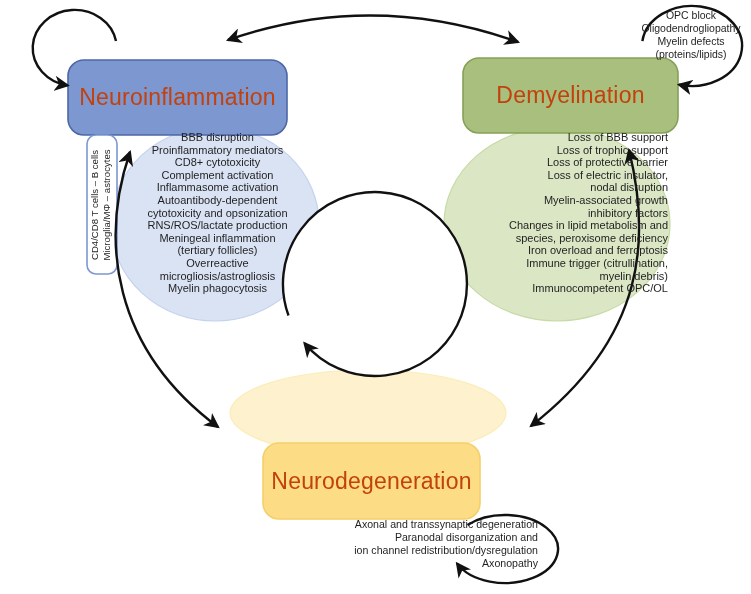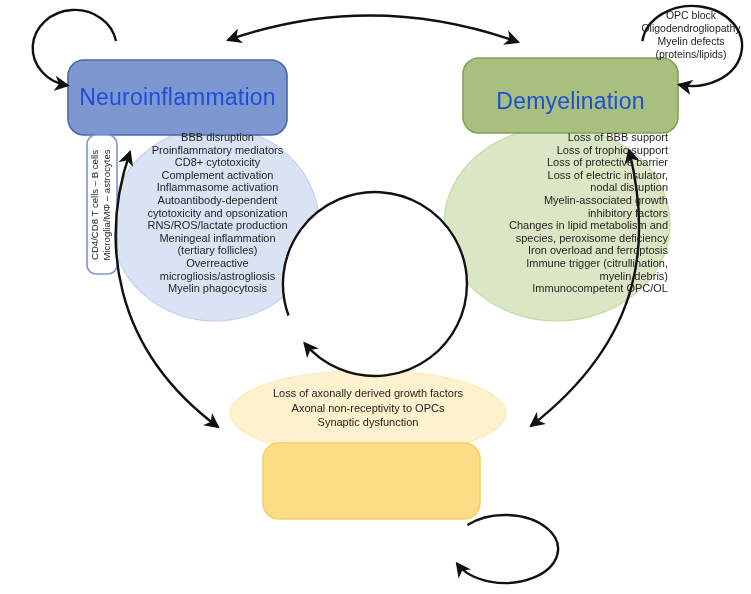--- a/index.html
+++ b/index.html
@@ -4,21 +4,21 @@
 <style>
   html,body{margin:0;padding:0;background:#fff;}
   #stage{
     position:relative;width:751px;height:594px;background:#ffffff;
     font-family:"Liberation Sans",sans-serif;color:#1f1f1f;overflow:hidden;
   }
   #shapes{position:absolute;left:0;top:0;z-index:1;}
   .txt{position:absolute;z-index:3;white-space:pre-line;text-align:center;color:#1f1f1f;}
   .node-title{
     position:absolute;z-index:3;display:flex;align-items:center;justify-content:center;
-    font-size:23px;letter-spacing:.2px;color:#1d4ed8;
+    font-size:23px;letter-spacing:.2px;color:#c2410c;
   }
   .list{font-size:11px;line-height:12.6px;}
   .center-list{font-size:11.2px;line-height:13.1px;}
   .loop-txt{font-size:10.5px;line-height:12.6px;}
   .right-list{font-size:10.6px;line-height:12.9px;text-align:right;}
   .sidebar-txt{
     position:absolute;z-index:3;width:139px;height:28px;left:33px;top:191px;
     transform:rotate(-90deg);font-size:9.6px;line-height:11.8px;text-align:center;
     white-space:pre-line;color:#262626;
   }
@@ -50,26 +50,31 @@
     <path d="M 228,40 Q 372,-10 518,42" fill="none" stroke="#111111" stroke-width="2.4" marker-start="url(#arw)" marker-end="url(#arw)"></path>
     <path d="M 130,152 C 100,240 112,348 218,427" fill="none" stroke="#111111" stroke-width="2.4" marker-start="url(#arw)" marker-end="url(#arw)"></path>
     <path d="M 629,150 C 650,235 648,335 531,426" fill="none" stroke="#111111" stroke-width="2.4" marker-start="url(#arw)" marker-end="url(#arw)"></path>
     <path d="M 288.5,315.5 A 92 92 0 1 1 304.5,343.2" fill="none" stroke="#111111" stroke-width="2.4" marker-end="url(#arw)"></path>
     <path d="M 116,41 A 42 38 0 1 0 67.7,85.4" fill="none" stroke="#111111" stroke-width="2.4" marker-end="url(#arw)"></path>
     <path d="M 642.4,41.1 A 50 40 0 1 1 679,84.6" fill="none" stroke="#111111" stroke-width="2.4" marker-end="url(#arw)"></path>
     <path d="M 467.5,525 A 53 34 0 1 1 457,563.4" fill="none" stroke="#111111" stroke-width="2.4" marker-end="url(#arw)"></path>
   </svg>
 
   <div class="node-title" style="left:68px;top:60px;width:219px;height:75px;">Neuroinflammation</div>
-  <div class="node-title" style="left:463px;top:64px;width:215px;height:75px;">Demyelination</div>
+  <div class="node-title" style="left:463px;top:58px;width:215px;height:75px;">Demyelination</div>
+  <div class="node-title" style="left:263px;top:443px;width:217px;height:76px;">Neurodegeneration</div>
 
   <div class="txt loop-txt" style="left:620px;top:9px;width:142px;line-height:13px;">OPC block
 Oligodendrogliopathy
 Myelin defects
 (proteins/lipids)</div>
+  <div class="txt right-list" style="left:328px;top:518px;width:210px;">Axonal and transsynaptic degeneration
+Paranodal disorganization and
+ion channel redistribution/dysregulation
+Axonopathy</div>
 
   <div class="txt list" style="left:110px;top:131px;width:215px;">BBB disruption
 Proinflammatory mediators
 CD8+ cytotoxicity
 Complement activation
 Inflammasome activation
 Autoantibody-dependent
 cytotoxicity and opsonization
 RNS/ROS/lactate production
 Meningeal inflammation
@@ -83,20 +88,17 @@
 Loss of electric insulator,
 nodal disruption
 Myelin-associated growth
 inhibitory factors
 Changes in lipid metabolism and
 species, peroxisome deficiency
 Iron overload and ferroptosis
 Immune trigger (citrullination,
 myelin debris)
 Immunocompetent OPC/OL</div>
-  <div class="txt list" style="left:240px;top:386px;width:256px;line-height:14.6px;">Loss of axonally derived growth factors
-Axonal non-receptivity to OPCs
-Synaptic dysfunction</div>
 
   <div class="sidebar-txt">CD4/CD8 T cells – B cells
 Microglia/MΦ – astrocytes</div>
 
 </div>
 
 </body></html>

